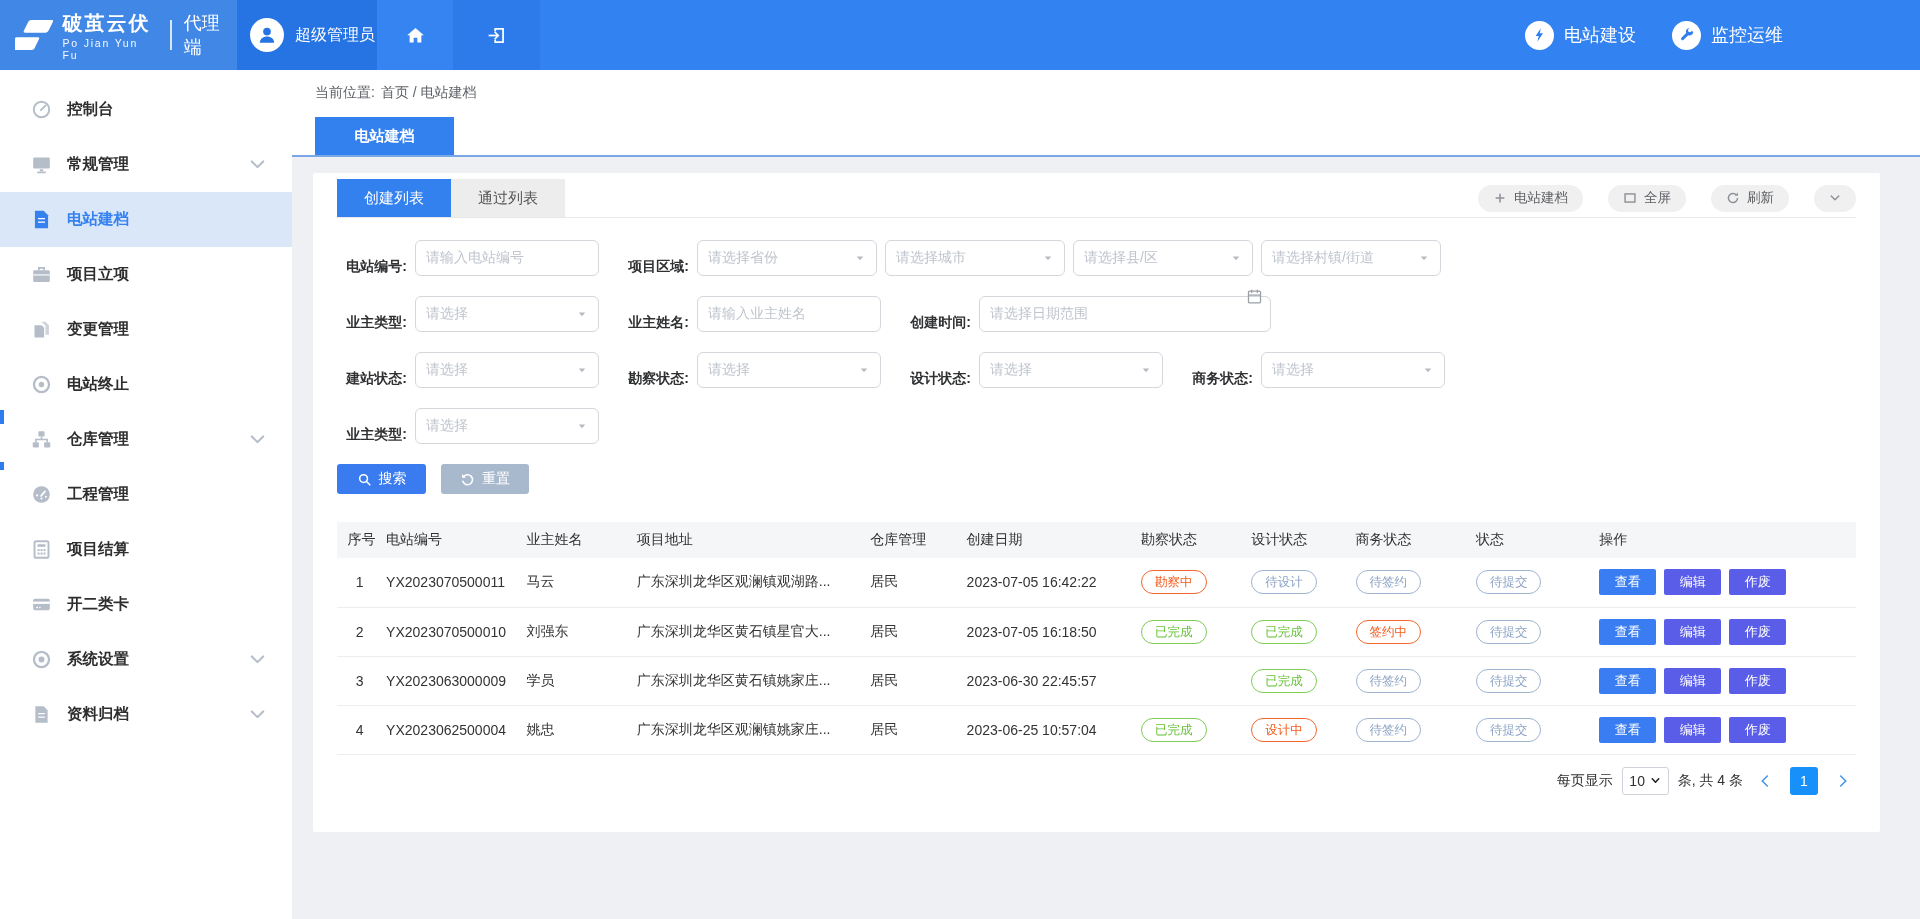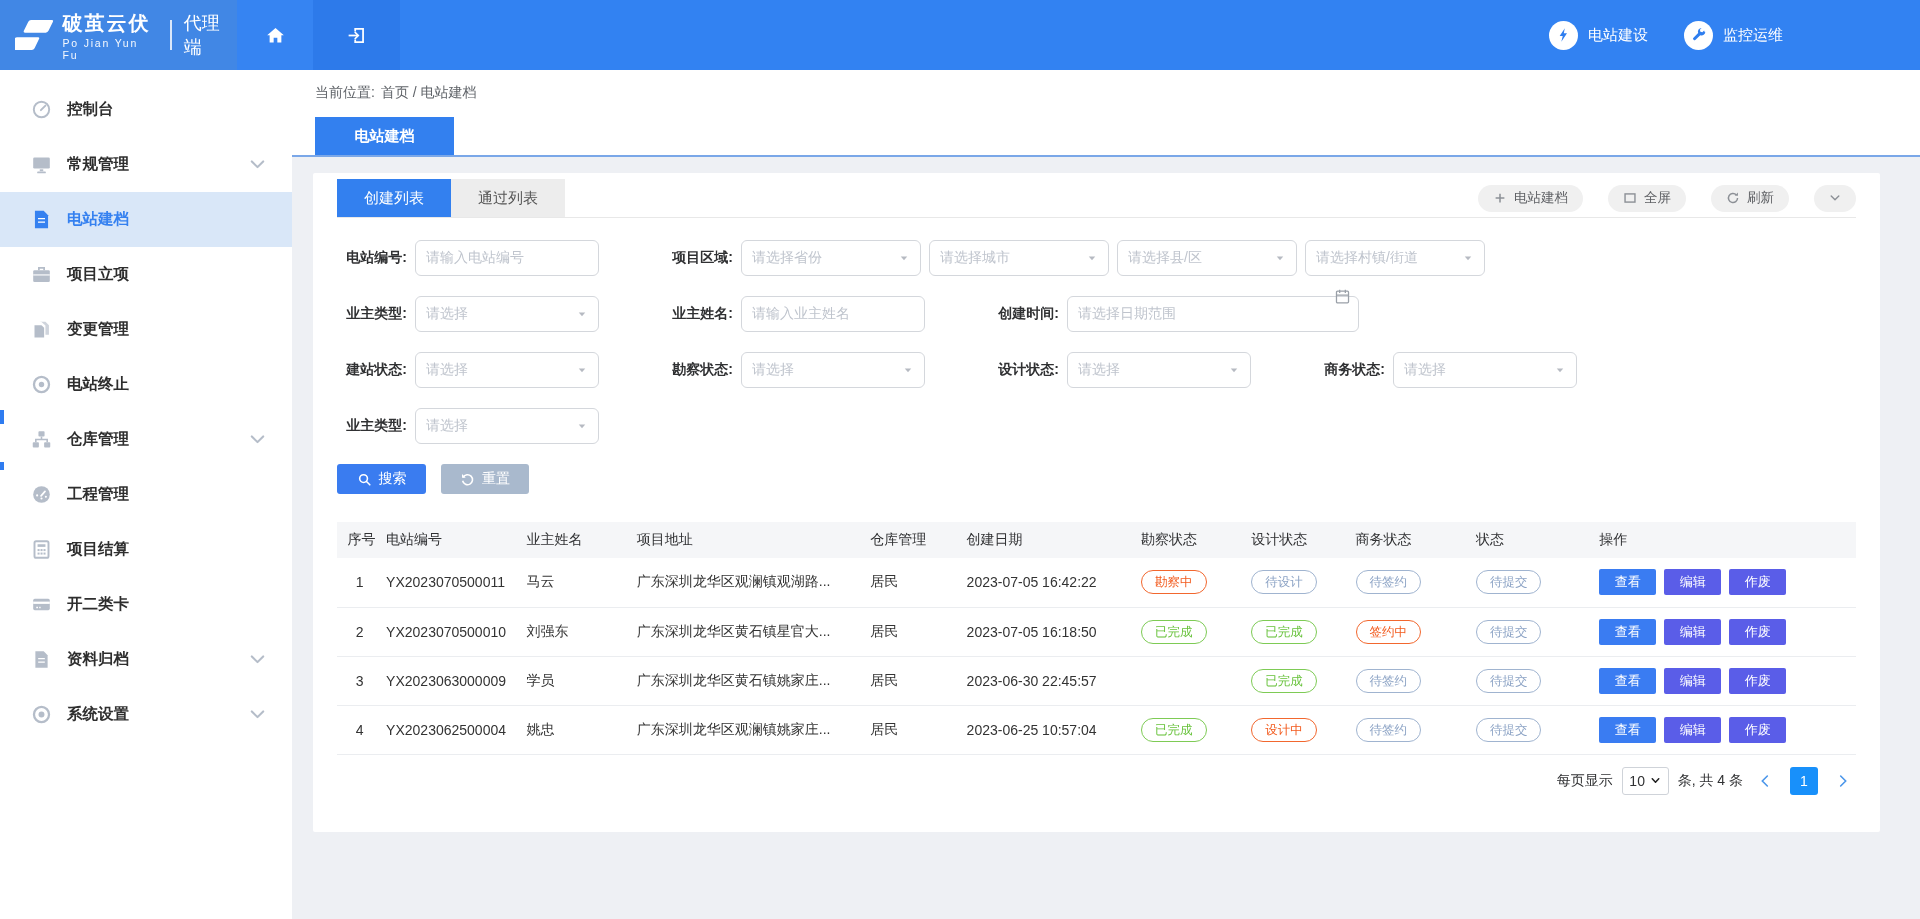--- a/index.html
+++ b/index.html
@@ -14,21 +14,21 @@
   .logo-txt { margin-left:5px; }
   .logo-title { font-size:20px; font-weight:bold; letter-spacing:2px; line-height:28px; }
   .logo-sub { font-size:10.5px; letter-spacing:1.8px; opacity:.95; }
   .portal { margin-left:12px; padding-left:12px; border-left:2px solid rgba(255,255,255,.8); font-size:18px; height:30px; display:flex; align-items:center; }
   .user-sec { width:140px; background:#2673e4; display:flex; align-items:center; padding-left:13px; }
   .avatar { width:34px; height:34px; border-radius:50%; background:#fff; color:#2673e4; display:flex; align-items:center; justify-content:center; font-size:22px; }
   .user-name { margin-left:11px; font-size:16px; }
   .home-sec { width:76px; background:#3684f2; display:flex; align-items:center; justify-content:center; font-size:21px; cursor:pointer; }
   .exit-sec { width:87px; background:#2d7aea; display:flex; align-items:center; justify-content:center; font-size:21px; cursor:pointer; }
   .bar-rest { flex:1; background:#3282f2; display:flex; align-items:center; justify-content:flex-end; padding-right:137px; gap:36px; }
-  .hnav { display:flex; align-items:center; gap:10px; font-size:15px; cursor:pointer; }
+  .hnav { display:flex; align-items:center; gap:10px; font-size:18px; cursor:pointer; }
   .hnav-circle { width:29px; height:29px; border-radius:50%; background:#fff; color:#2f7eef; display:flex; align-items:center; justify-content:center; font-size:16px; }
 
   
   .body { flex:1; display:flex; min-height:0; }
   .sidebar { width:292px; background:#fff; padding-top:12px; position:relative; flex-shrink:0; }
   .sb-item { height:55px; display:flex; align-items:center; padding:0 24px 0 31px; cursor:pointer; }
   .sb-item .ic { font-size:21px; color:#b5bdc9; }
   .sb-label { flex:1; margin-left:15px; font-size:15.5px; font-weight:600; color:#2e2e2e; }
   .sb-arrow { font-size:14px; color:#4a4a4a; }
   .sb-item.active { background:#d9e7f8; }
@@ -50,21 +50,21 @@
   .tab { height:38px; padding:0 27px; display:flex; align-items:center; font-size:15px; cursor:pointer; }
   .tab.active { background:#3380ef; color:#fff; font-weight:400; }
   .tab.inactive { background:#ededed; color:#555; }
   .pills { display:flex; gap:25px; align-items:center; }
   .pill { height:27px; border-radius:14px; background:#f0f0f0; color:#606266; font-size:13.5px; padding:0 15px; display:flex; align-items:center; gap:7px; cursor:pointer; border:none; font-family:inherit; }
   .pill .ic { font-size:14px; color:#8c9096; }
 
   
   .filters { margin-top:22px; }
   .f-row { display:flex; align-items:center; margin-bottom:20px; }
-  .f-group { display:flex; align-items:center; margin-right:64px; }
+  .f-group { display:flex; align-items:flex-end; margin-right:20px; }
   .f-label { min-width:70px; text-align:right; margin-right:8px; font-size:14px; font-weight:600; color:#303133; white-space:nowrap; }
   .f-field { height:36px; border:1px solid #d4d7dc; border-radius:6px; background:#fff; display:flex; align-items:center; padding:0 10px; }
   .ph { color:#bfc4cd; font-size:14px; flex:1; white-space:nowrap; overflow:hidden; }
   .caret { font-size:12px; color:#b6bac2; margin-left:6px; }
   .f-region { display:flex; gap:8px; }
   .f-date { position:relative; }
   .f-date .cal { position:absolute; right:7px; top:-9px; font-size:17px; color:#9aa0a8; }
   .f-btns { display:flex; gap:15px; margin-top:8px; }
   .fbtn { height:30px; border:none; border-radius:3px; color:#fff; font-size:14px; display:flex; align-items:center; justify-content:center; gap:7px; cursor:pointer; font-family:inherit; }
   .fbtn .ic { font-size:15px; }
@@ -108,20 +108,29 @@
               <rect x="17" y="3" width="27" height="14" rx="2"></rect>
               <rect x="11" y="22" width="27" height="14" rx="2"></rect>
             </g>
           </svg>
         </span>
       <div class="logo-txt">
         <div class="logo-title">破茧云伏</div>
         <div class="logo-sub">Po Jian Yun Fu</div>
       </div>
       <div class="portal">代理端</div>
+    </div>
+    <div class="user-sec">
+      <span class="avatar ic">
+          <svg viewBox="0 0 24 24" xmlns="http://www.w3.org/2000/svg">
+            <circle cx="12" cy="8.3" r="4.2" fill="currentColor"></circle>
+            <path d="M4.2 20.5c0-4.2 3.5-6.8 7.8-6.8s7.8 2.6 7.8 6.8z" fill="currentColor"></path>
+          </svg>
+        </span>
+      <span class="user-name">超级管理员</span>
     </div>
     <div class="home-sec ic">
         <svg viewBox="0 0 24 24" xmlns="http://www.w3.org/2000/svg">
           <path d="M12 3.5l9.5 8.2h-2.8v8.3h-4.6v-5.4H9.9v5.4H5.3v-8.3H2.5z" fill="currentColor"></path>
         </svg>
       </div>
     <div class="exit-sec ic">
         <svg viewBox="0 0 24 24" xmlns="http://www.w3.org/2000/svg">
           <path d="M10.5 7.5V4.5h9v15h-9v-3" fill="none" stroke="currentColor" stroke-width="2"></path>
           <path d="M3 12h10.5" stroke="currentColor" stroke-width="2"></path>
@@ -264,39 +273,39 @@
                 <rect x="2.5" y="5.5" width="19" height="13" rx="1.8" fill="currentColor"></rect>
                 <rect x="2.5" y="8.7" width="19" height="2.6" fill="#fff"></rect>
                 <path d="M6 15.5h5" stroke="#fff" stroke-width="1.6" stroke-dasharray="2 1.4"></path>
               </svg>
             </span>
             <span class="sb-label">开二类卡</span>
           </div>
           <div class="sb-item">
             <span class="ic ">
               <svg viewBox="0 0 24 24" xmlns="http://www.w3.org/2000/svg">
+                <circle cx="12" cy="12" r="8.6" fill="none" stroke="currentColor" stroke-width="2.6"></circle>
+                <circle cx="12" cy="12" r="3.4" fill="currentColor"></circle>
+              </svg>
+            </span>
+            <span class="sb-label">系统设置</span>
+            <span class="ic sb-arrow">
+              <svg viewBox="0 0 24 24" xmlns="http://www.w3.org/2000/svg">
+                <path d="M5.5 8.5l6.5 6.5 6.5-6.5" fill="none" stroke="currentColor" stroke-width="2.4" stroke-linecap="round" stroke-linejoin="round"></path>
+              </svg>
+            </span>
+          </div>
+          <div class="sb-item">
+            <span class="ic ">
+              <svg viewBox="0 0 24 24" xmlns="http://www.w3.org/2000/svg">
                 <path d="M5 2.5h9.5l4.5 4.5v14.5H5z" fill="currentColor"></path>
                 <path d="M8.2 11h7.6M8.2 15h7.6" stroke="#fff" stroke-width="1.6"></path>
               </svg>
             </span>
             <span class="sb-label">资料归档</span>
-            <span class="ic sb-arrow">
-              <svg viewBox="0 0 24 24" xmlns="http://www.w3.org/2000/svg">
-                <path d="M5.5 8.5l6.5 6.5 6.5-6.5" fill="none" stroke="currentColor" stroke-width="2.4" stroke-linecap="round" stroke-linejoin="round"></path>
-              </svg>
-            </span>
-          </div>
-          <div class="sb-item">
-            <span class="ic ">
-              <svg viewBox="0 0 24 24" xmlns="http://www.w3.org/2000/svg">
-                <circle cx="12" cy="12" r="8.6" fill="none" stroke="currentColor" stroke-width="2.6"></circle>
-                <circle cx="12" cy="12" r="3.4" fill="currentColor"></circle>
-              </svg>
-            </span>
-            <span class="sb-label">系统设置</span>
             <span class="ic sb-arrow">
               <svg viewBox="0 0 24 24" xmlns="http://www.w3.org/2000/svg">
                 <path d="M5.5 8.5l6.5 6.5 6.5-6.5" fill="none" stroke="currentColor" stroke-width="2.4" stroke-linecap="round" stroke-linejoin="round"></path>
               </svg>
             </span>
           </div>
         </div>
       <div class="scroll-mark" style="top:340px;height:14px"></div>
       <div class="scroll-mark" style="top:392px;height:8px"></div>
     </aside>

